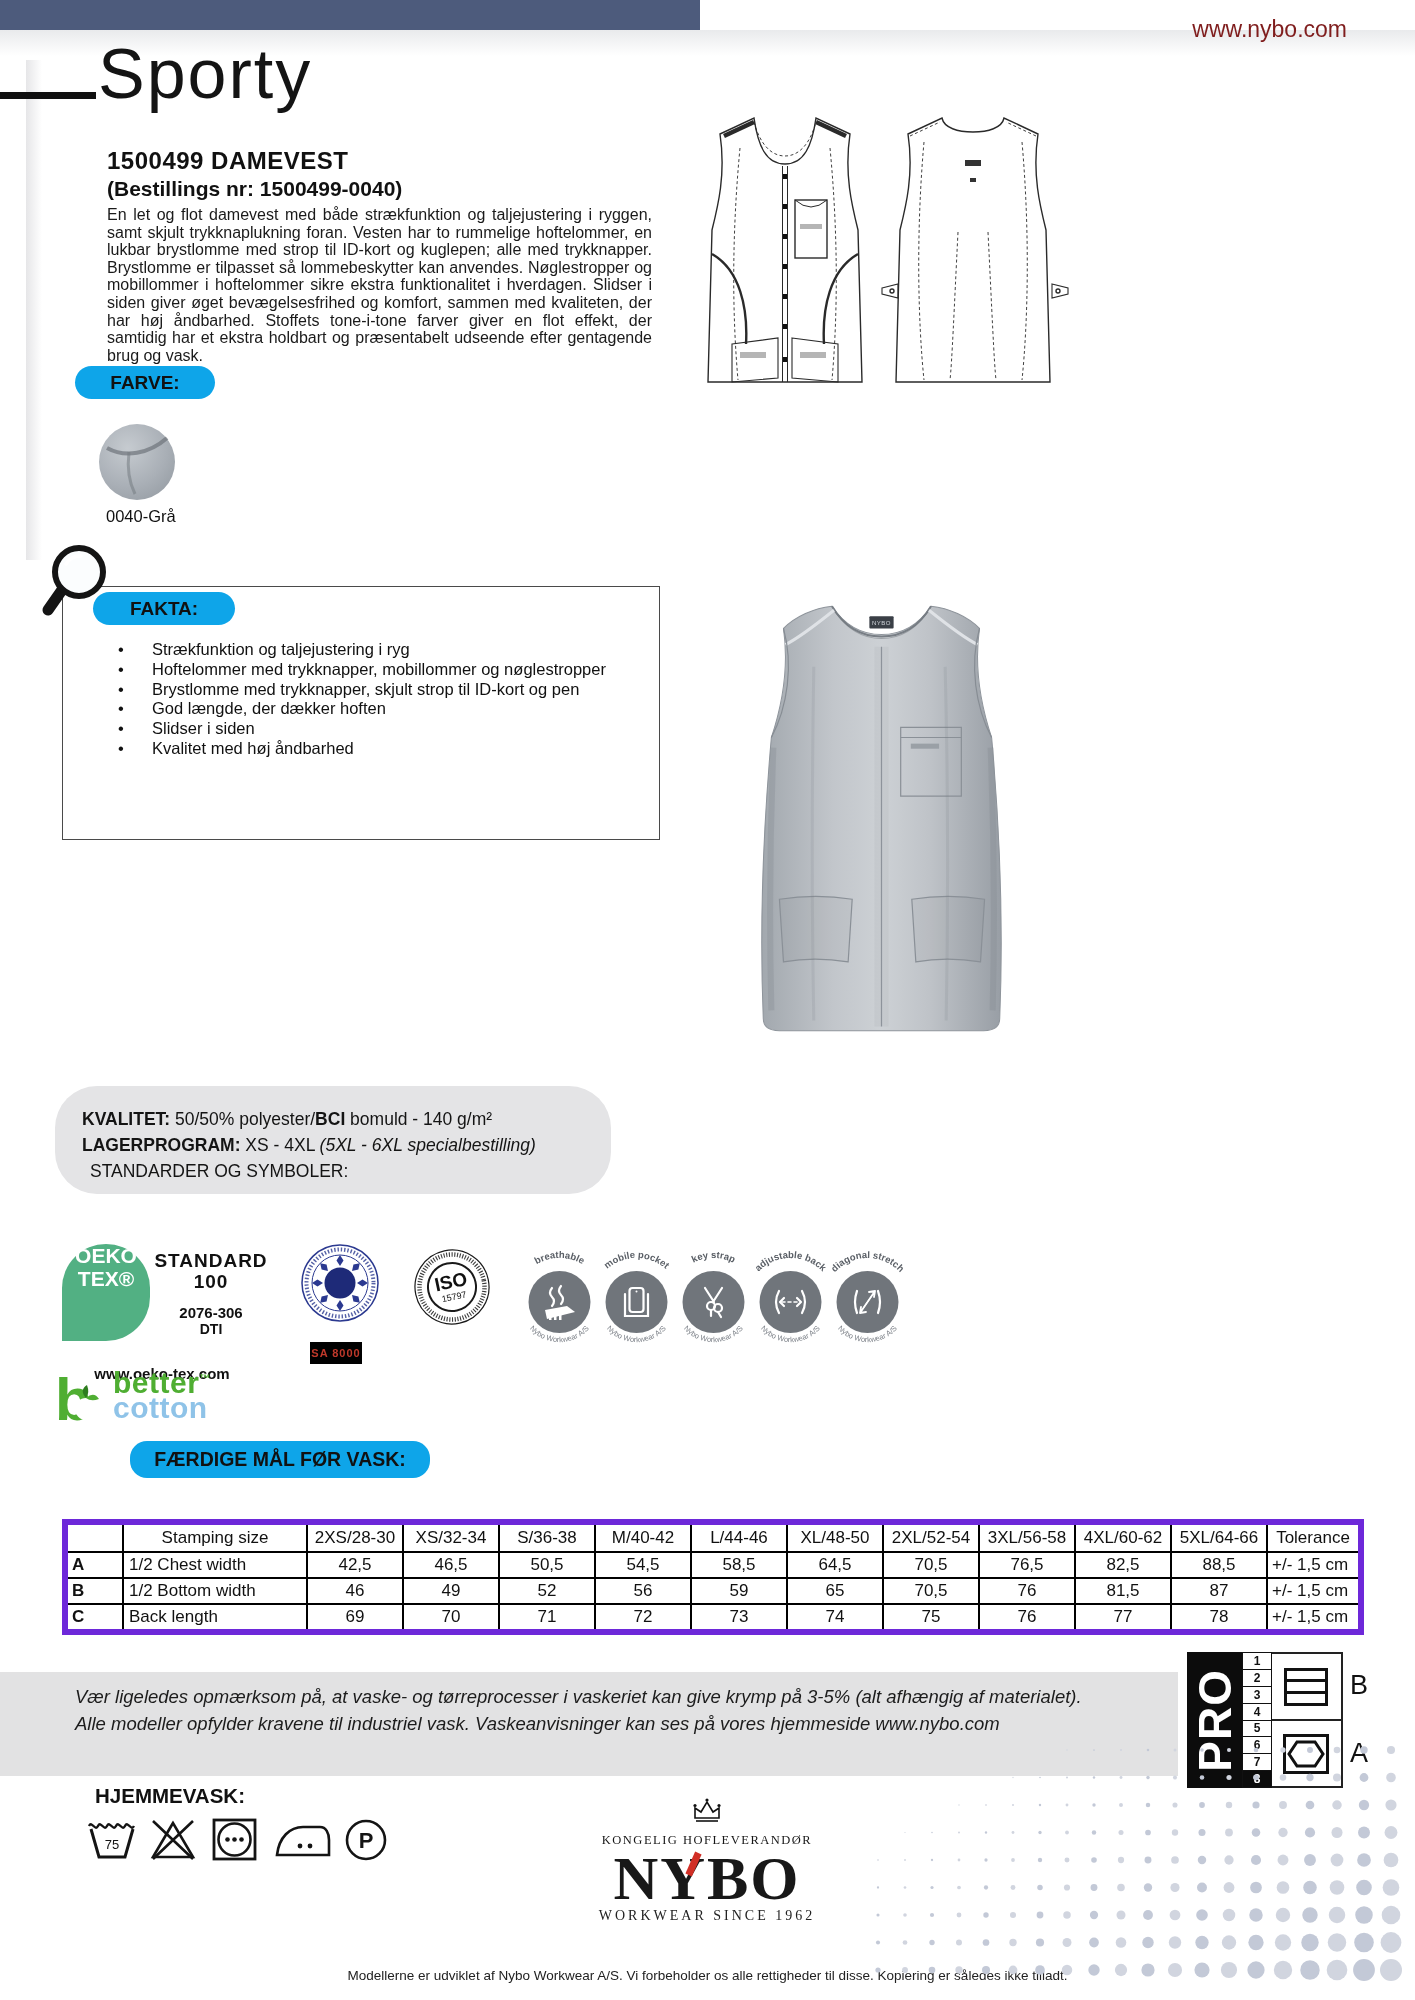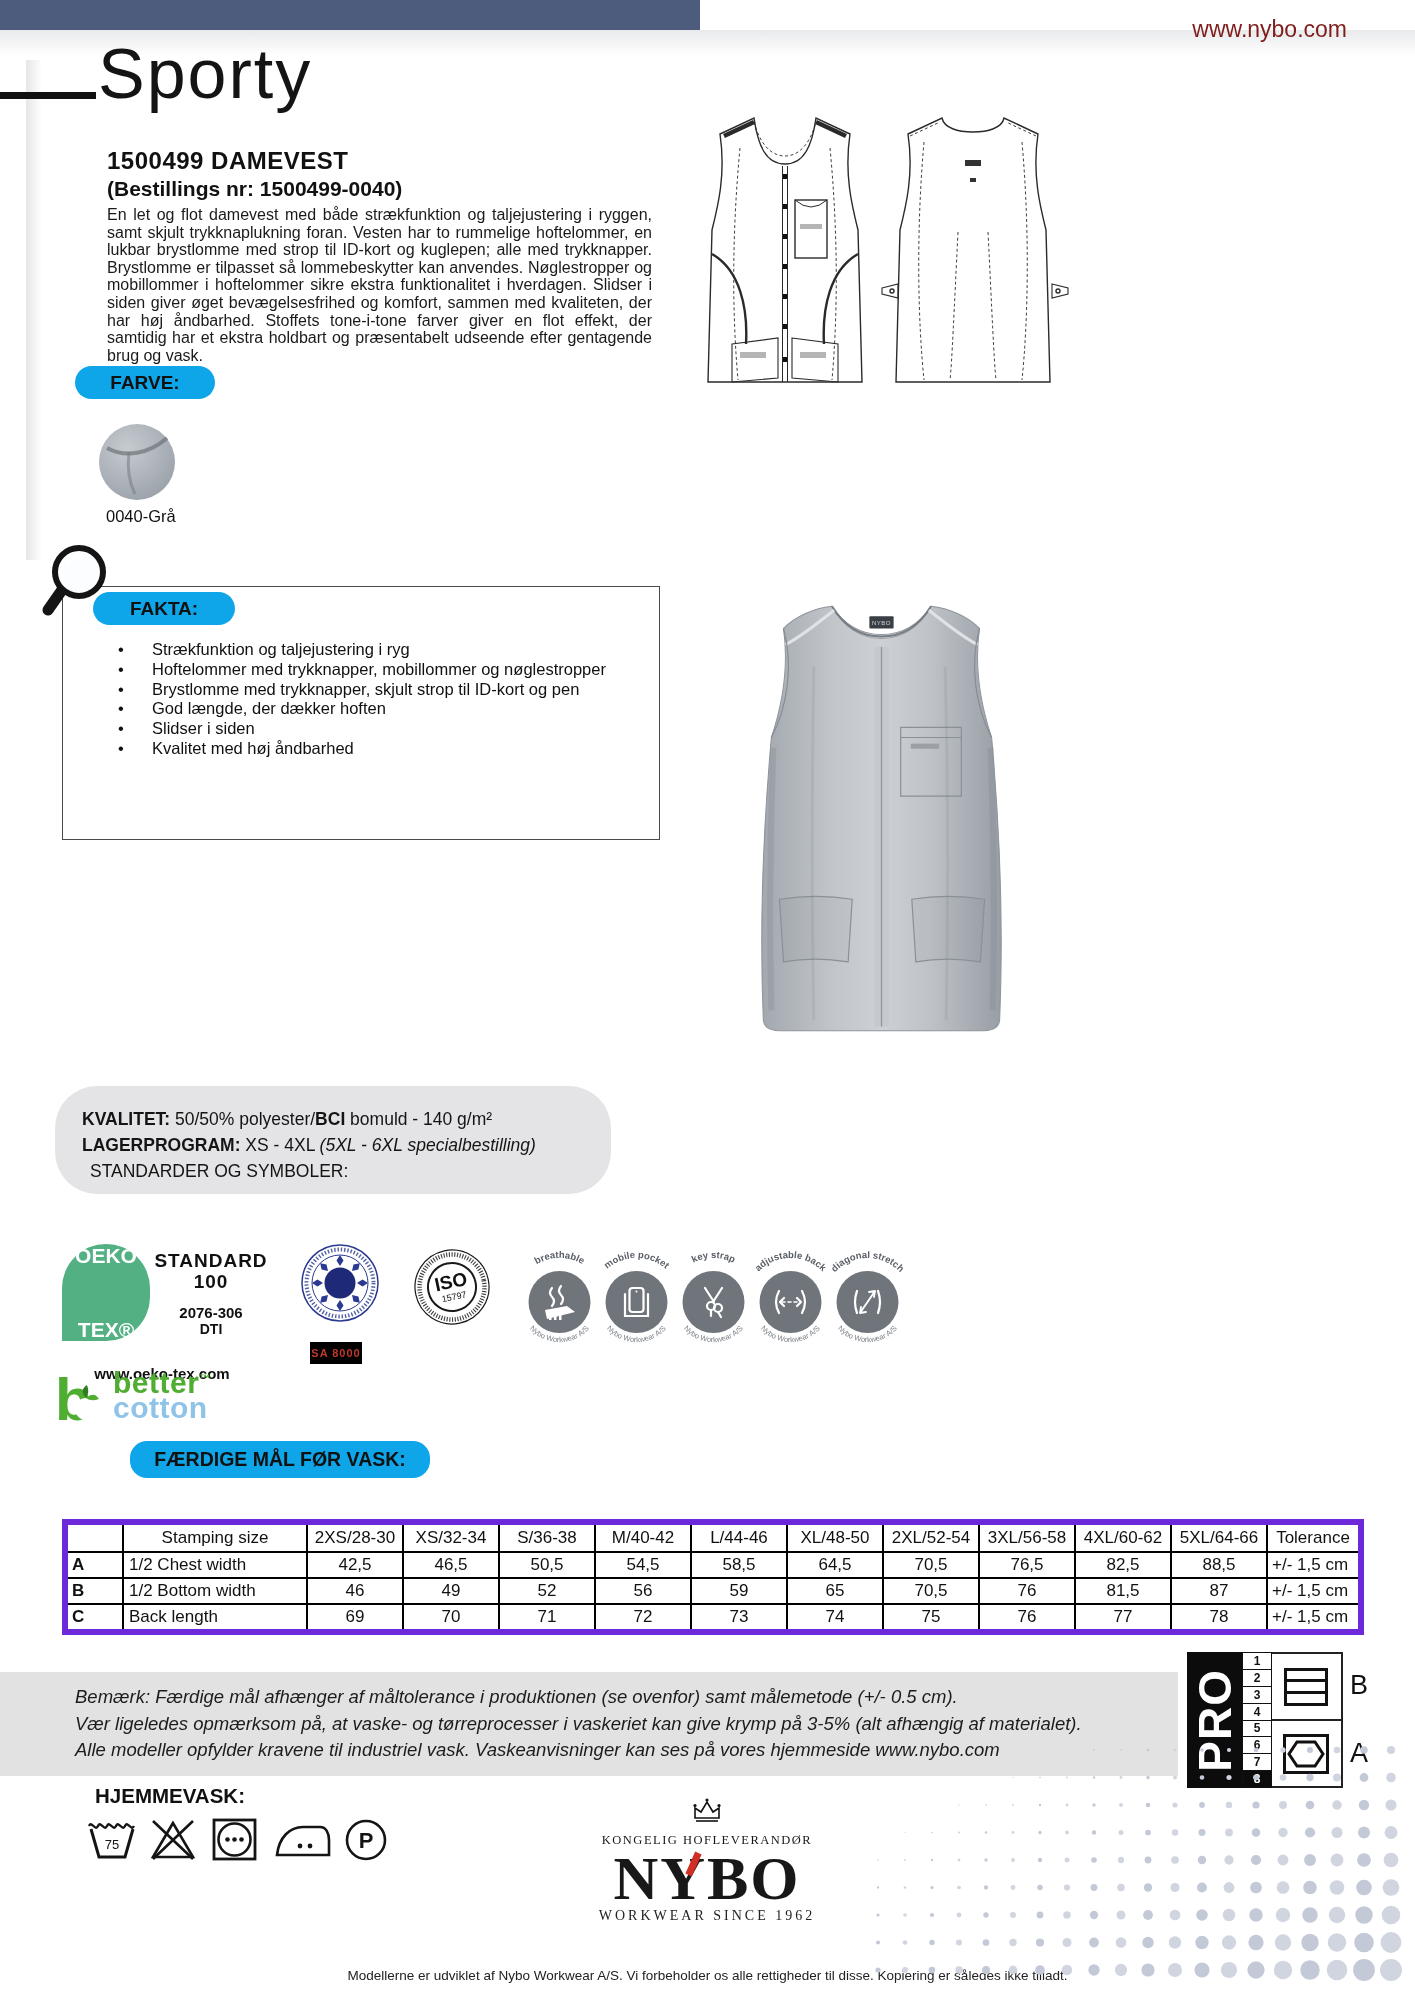--- a/index.html
+++ b/index.html
@@ -34,21 +34,21 @@
   .fakta-frame{left:62px;top:586px;width:596px;height:252px;border:1px solid #4a4a4a;}
   .fakta-list{left:92px;top:640px;width:552px;list-style:none;margin:0;padding:0;font-size:16.5px;}
   .fakta-list li{position:relative;padding-left:60px;line-height:19.8px;}
   .fakta-list li::before{content:"•";position:absolute;left:26px;}
 
   .kval-box{left:55px;top:1086px;width:556px;height:108px;border-radius:42px;background:#e4e4e6;
     padding:20px 0 0 27px;box-sizing:border-box;font-size:17.5px;line-height:26px;color:#141414;}
 
   
   .oeko{left:62px;top:1244px;width:88px;height:97px;background:#52b083;border-radius:44px 44px 44px 0;
-    color:#fff;display:flex;flex-direction:column;align-items:center;justify-content:space-between;
+    color:#fff;display:flex;flex-direction:column;align-items:center;justify-content:flex-start;
     font-weight:bold;font-size:21px;line-height:23px;}
   .oeko-right{left:152px;top:1250px;width:118px;text-align:center;}
   .oeko-std{font-weight:bold;font-size:19px;letter-spacing:1px;line-height:21px;}
   .oeko-no{font-weight:bold;font-size:15px;margin-top:12px;}
   .oeko-body{font-weight:bold;font-size:14px;}
   .oeko-url{left:56px;top:1349px;width:212px;text-align:center;font-weight:bold;font-size:15px;margin-top:16px;}
   .bc{left:55px;top:1366px;display:flex;align-items:flex-start;}
   .bc-text{margin-left:2px;font-weight:bold;font-size:30px;line-height:25px;letter-spacing:.5px;}
   .bc-tm{font-size:11px;vertical-align:super;}
   .sa-badge{left:300px;top:1243px;}
@@ -450,21 +450,20 @@
         <td class="cv">76</td>
         <td class="cv">77</td>
         <td class="cv">78</td>
         <td class="ct">+/- 1,5 cm</td>
       </tr>
     </tbody>
   </table>
 
 <div class="abs note-band">
   <div class="note-text">
-    <div>Bemærk: Færdige mål afhænger af måltolerance i produktionen (se ovenfor) samt målemetode (+/- 0.5 cm).</div>
     <div>Vær ligeledes opmærksom på, at vaske- og tørreprocesser i vaskeriet kan give krymp på 3-5% (alt afhængig af materialet).</div>
     <div>Alle modeller opfylder kravene til industriel vask. Vaskeanvisninger kan ses på vores hjemmeside www.nybo.com</div>
   </div>
 </div>
 
 <div class="abs pro">
   <div class="pro-black">
       <span>PRO</span>
     </div>
   <div class="pro-nums" id="pro-nums">

